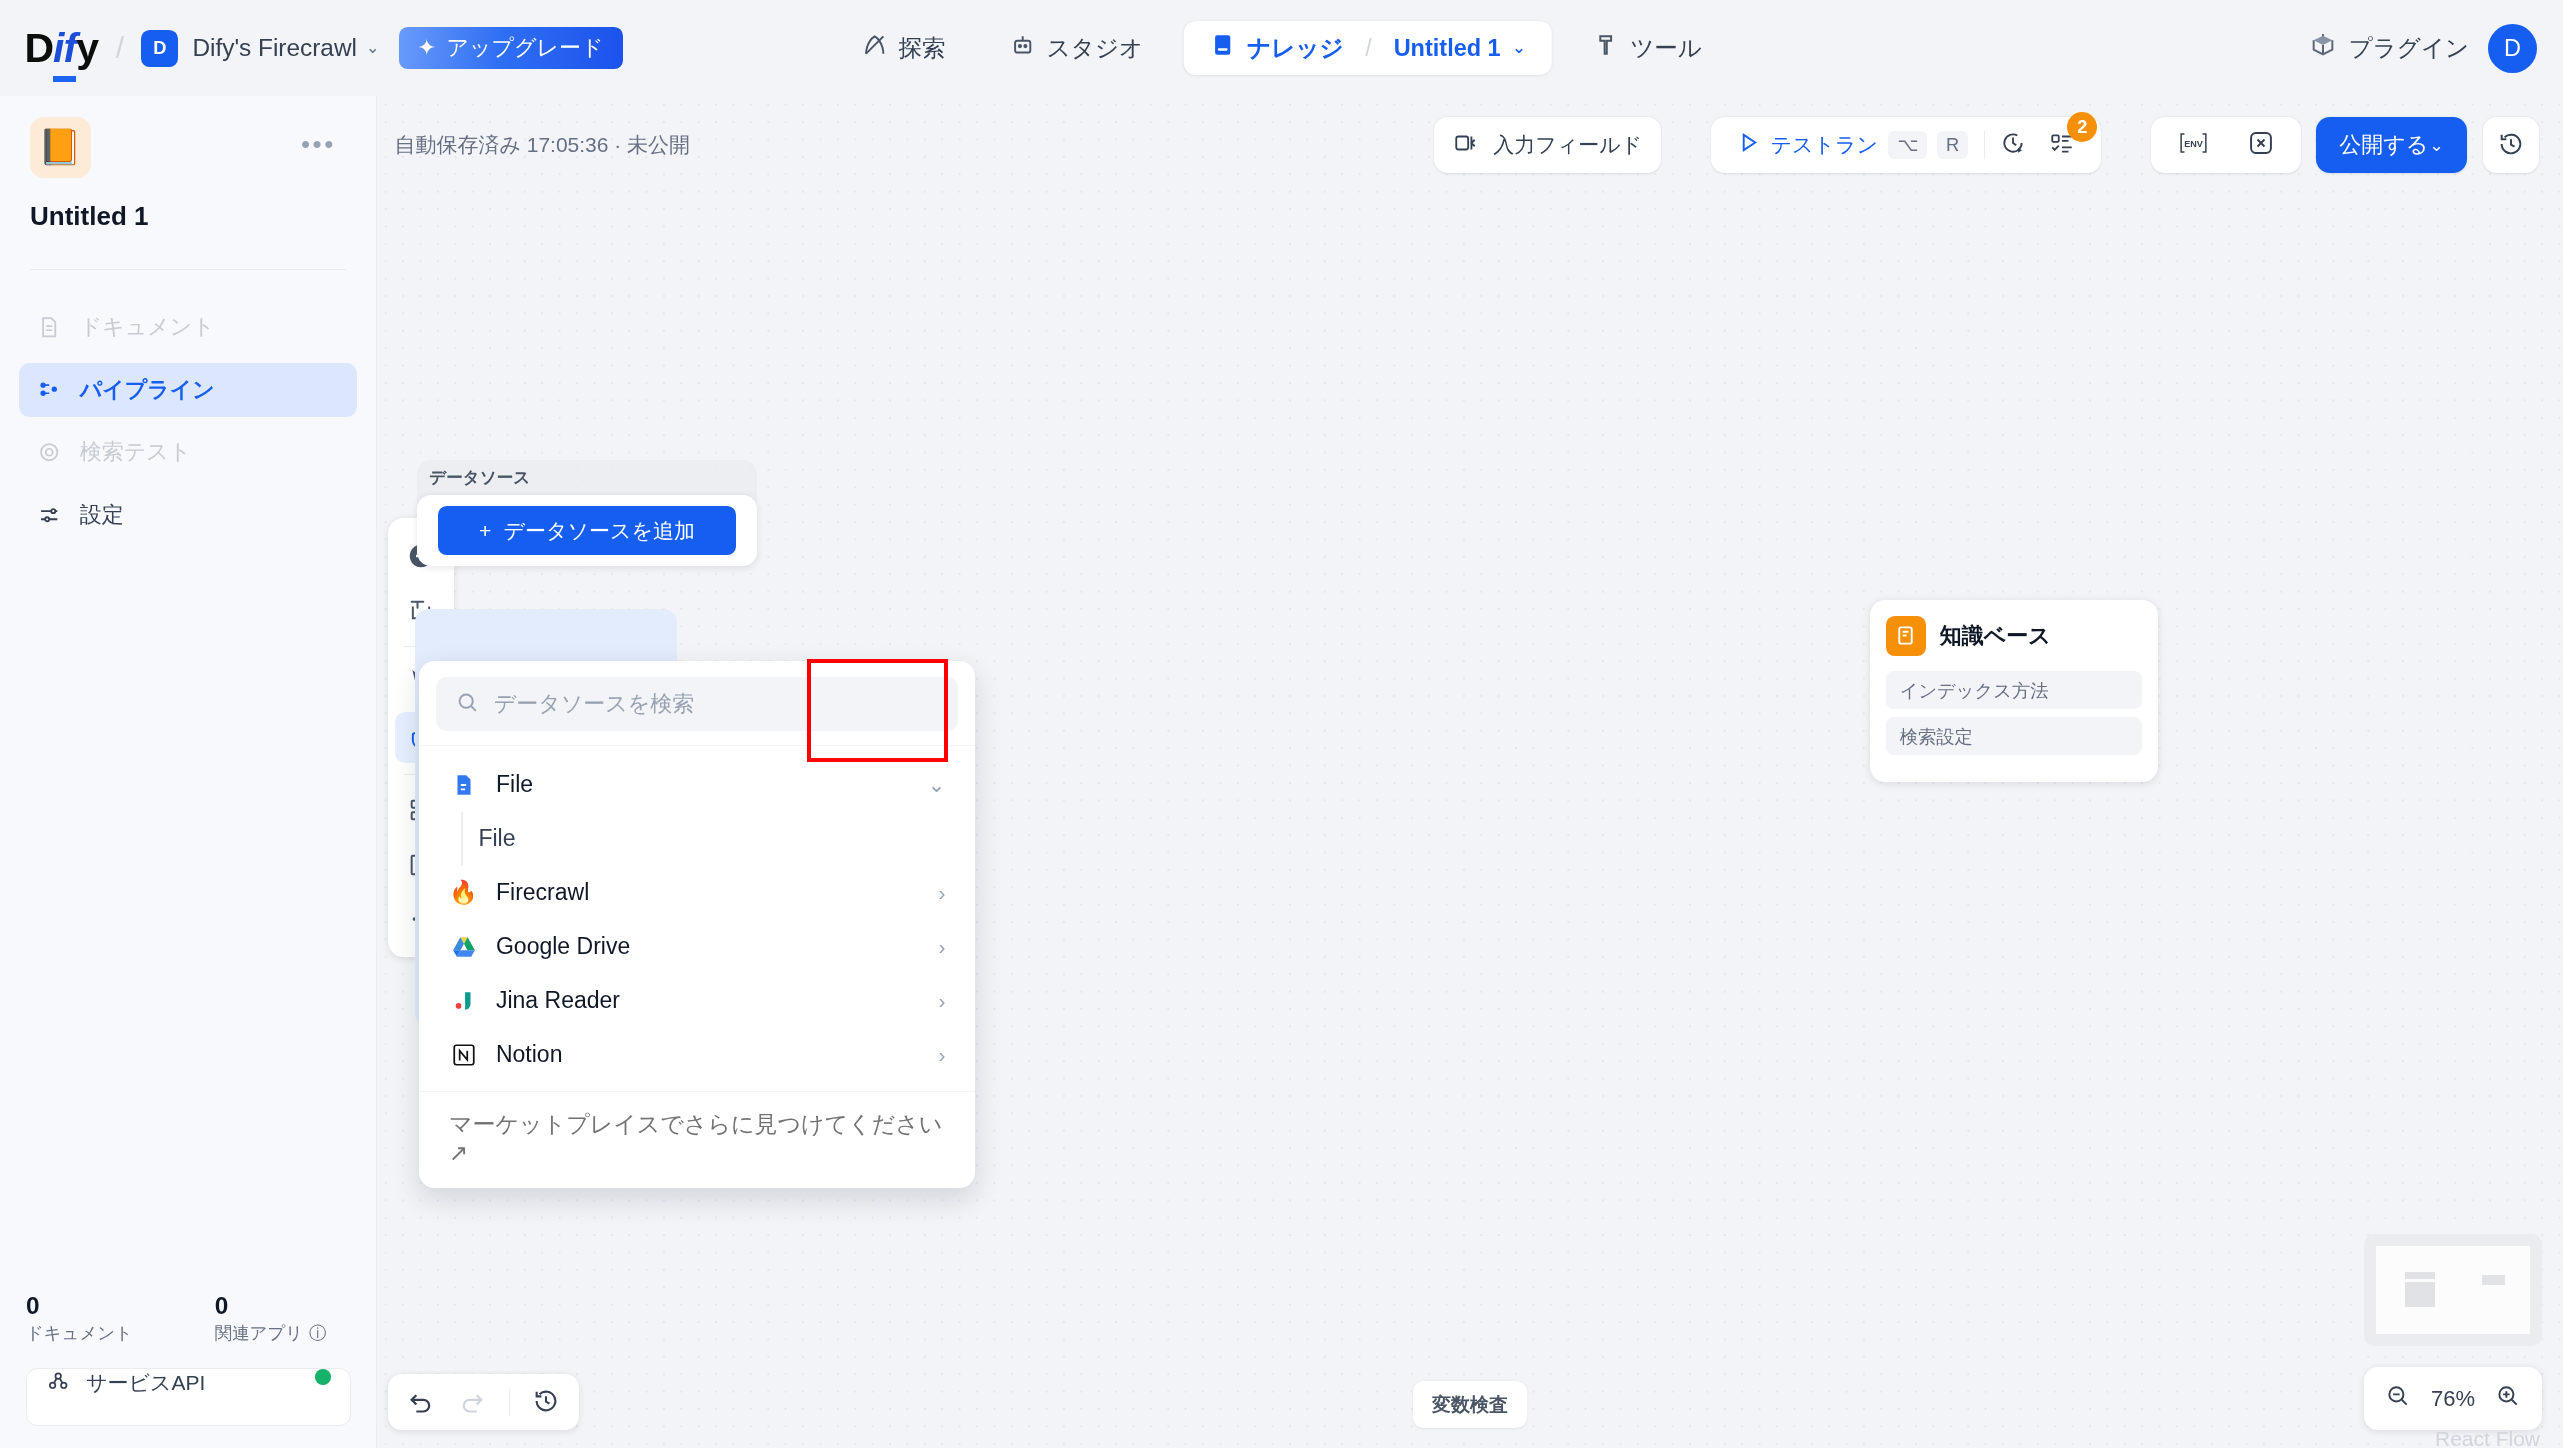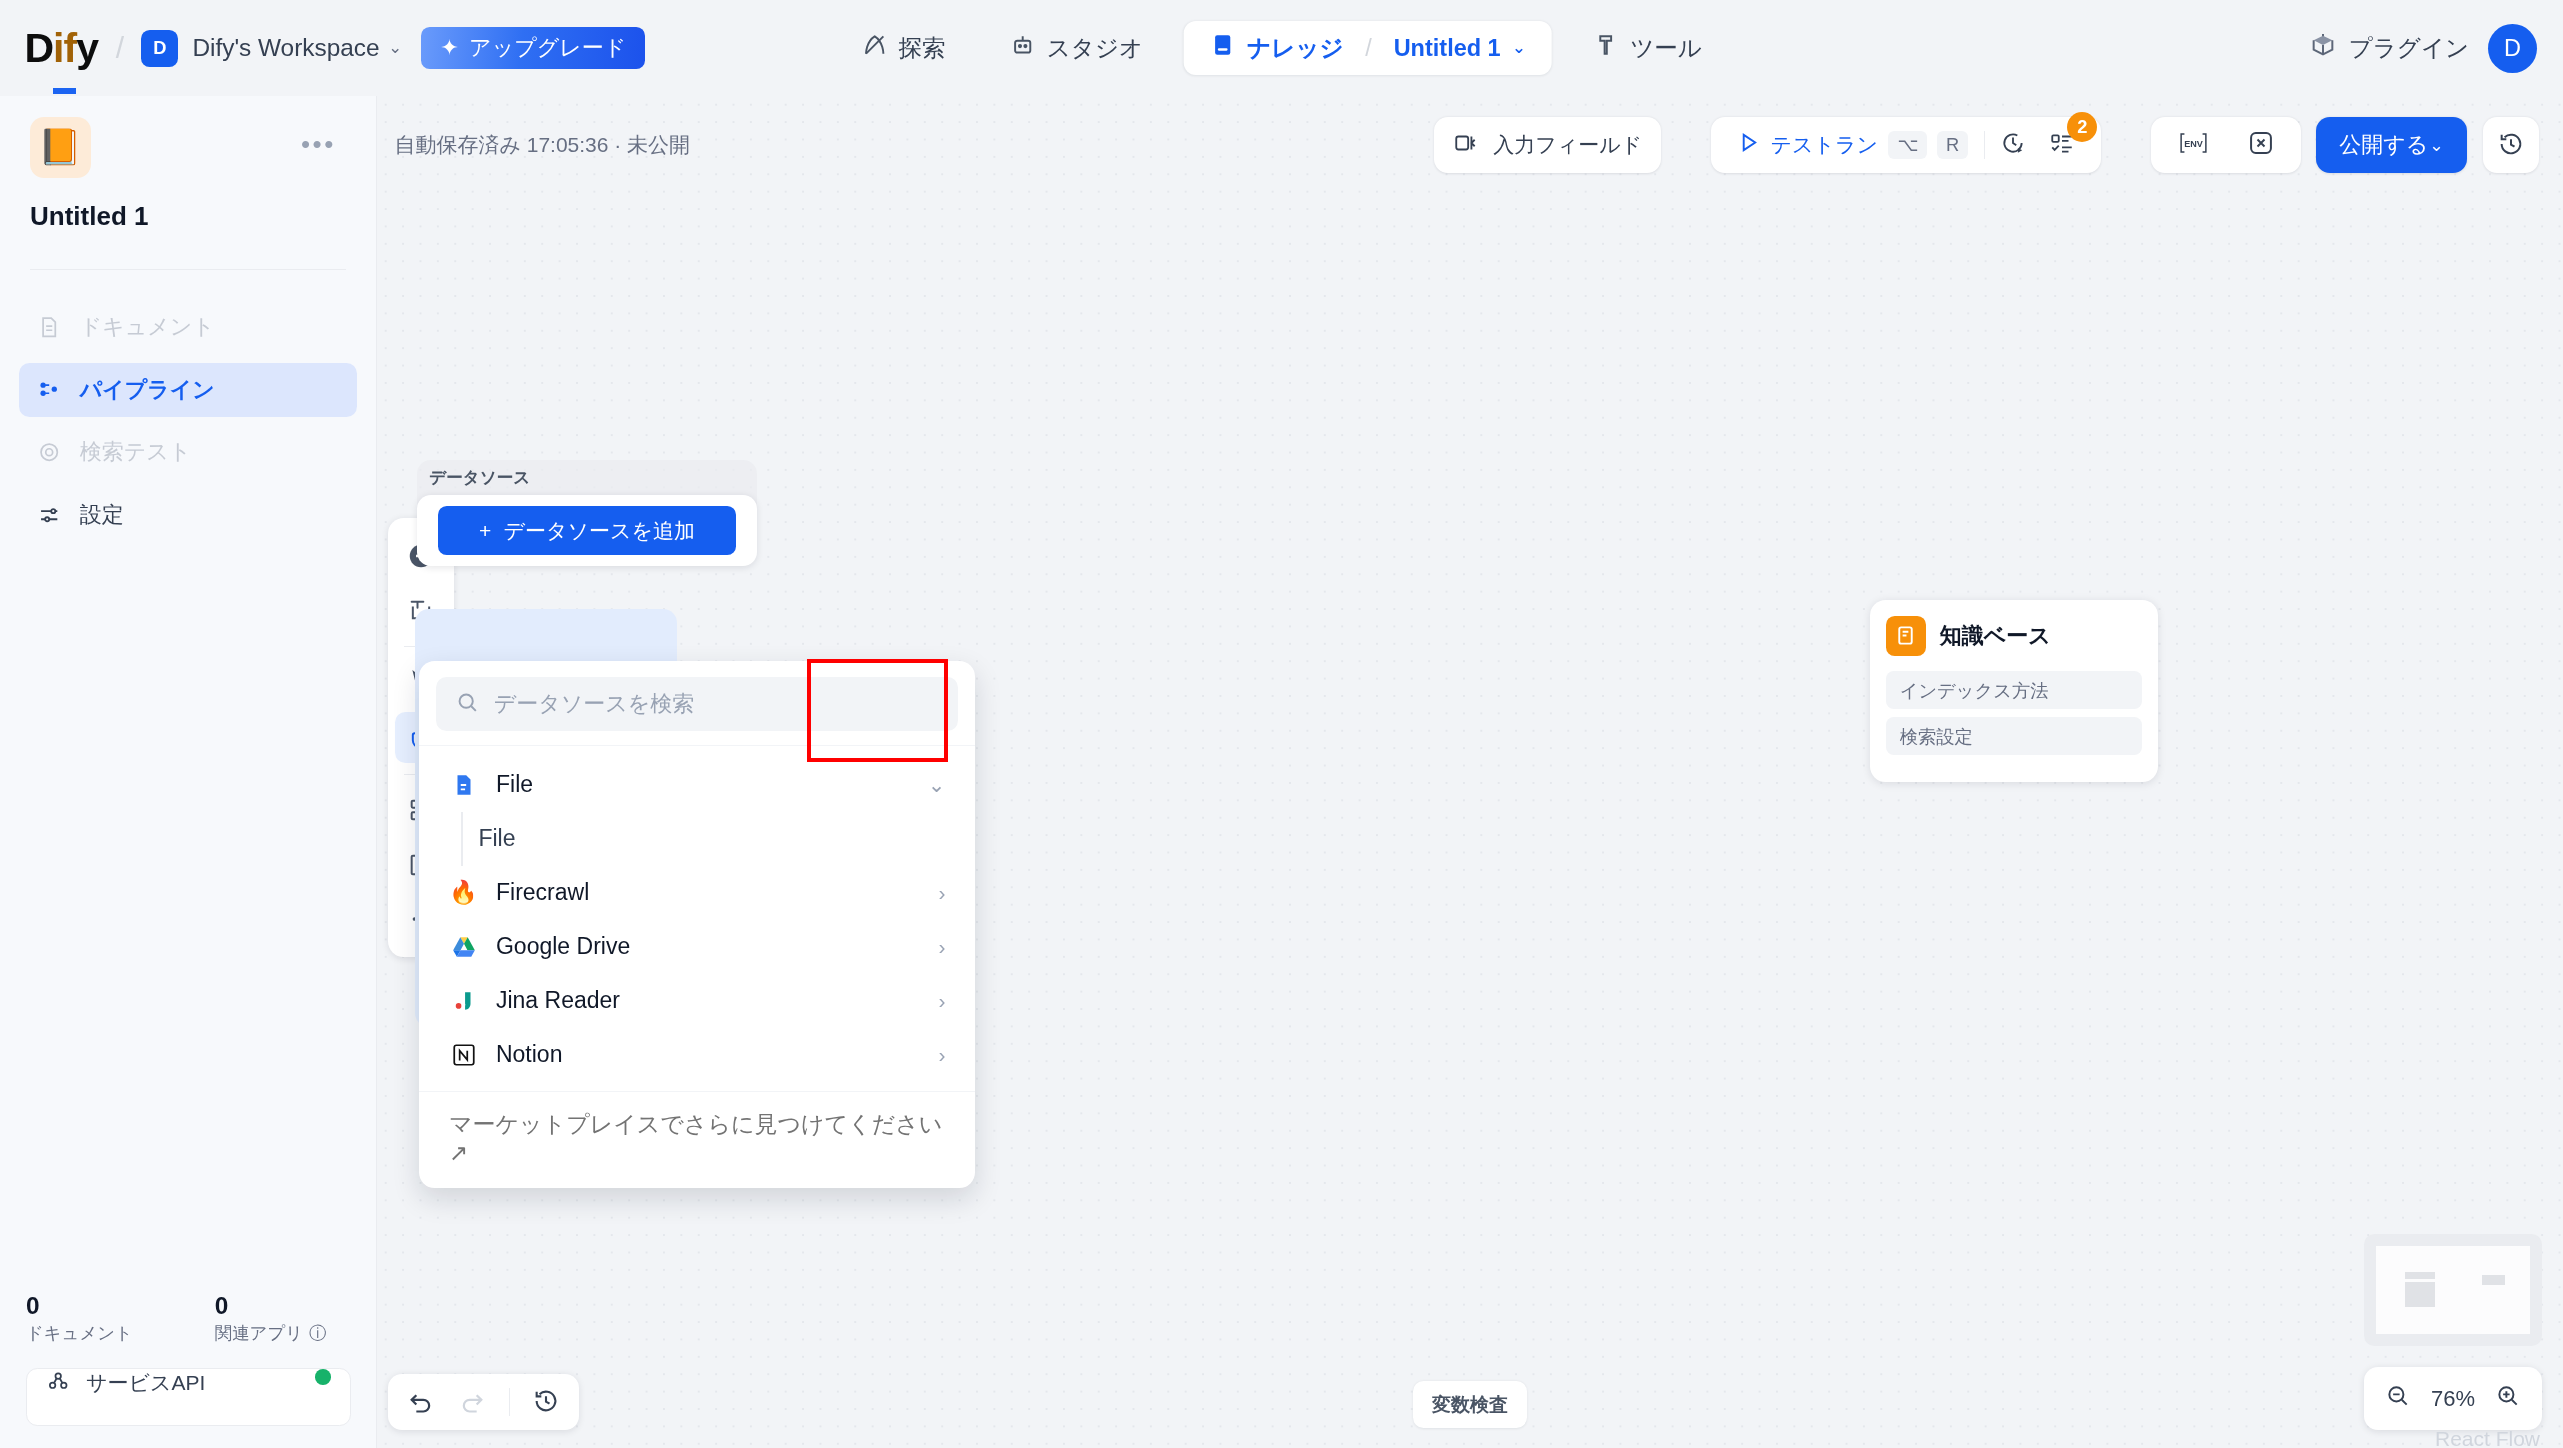--- a/index.html
+++ b/index.html
@@ -16,21 +16,21 @@
     position: absolute; top: 0; left: 0; width: 2563px; height: 96px;
     background: #f2f4f7;
     display: flex; align-items: center;
     z-index: 60;
   }
   .tb-left { display: flex; align-items: center; gap: 0px; padding-left: 24.4px; }
   .logo {
     font-size: 41px; font-weight: 700; letter-spacing: -0.9px;
     color: #0d0d0d; position: relative; line-height: 1;
   }
-  .logo .mid { color: #a16207; border-bottom: 6.1px solid #1c64f2; padding-bottom: 17px; }
+  .logo .mid { color: #1d4ed8; border-bottom: 6.1px solid #1c64f2; padding-bottom: 5px; font-style: italic; }
   .slash { color: #d2d6dc; font-size: 30px; margin: 0 17.4px; font-weight: 300; }
   .ws-avatar {
     width: 37px; height: 37px; border-radius: 8.7px; background: #155eef;
     color: #fff; font-size: 18.3px; font-weight: 600;
     display: flex; align-items: center; justify-content: center;
   }
   .ws-name {
     font-size: 24.4px; color: #354052; font-weight: 500; margin-left: 14px;
     display: flex; align-items: center; gap: 8.7px;
   }
@@ -293,21 +293,21 @@
 <body>
 
 <div id="root">
 
   <div class="topbar">
     <div class="tb-left">
       <div class="logo"><span>D</span><span class="mid">if</span><span>y</span></div>
       <div class="slash">/</div>
       <div class="ws-avatar">D</div>
       <div class="ws-name">
-        <span>Dify's Workspace</span>
+        <span>Dify's Firecrawl</span>
         <span class="chev">⌄</span>
       </div>
       <div class="upgrade-btn">
         <span>✦</span>
         <span>アップグレード</span>
       </div>
     </div>
 
     <div class="tb-center">
       <div class="nav-item">

